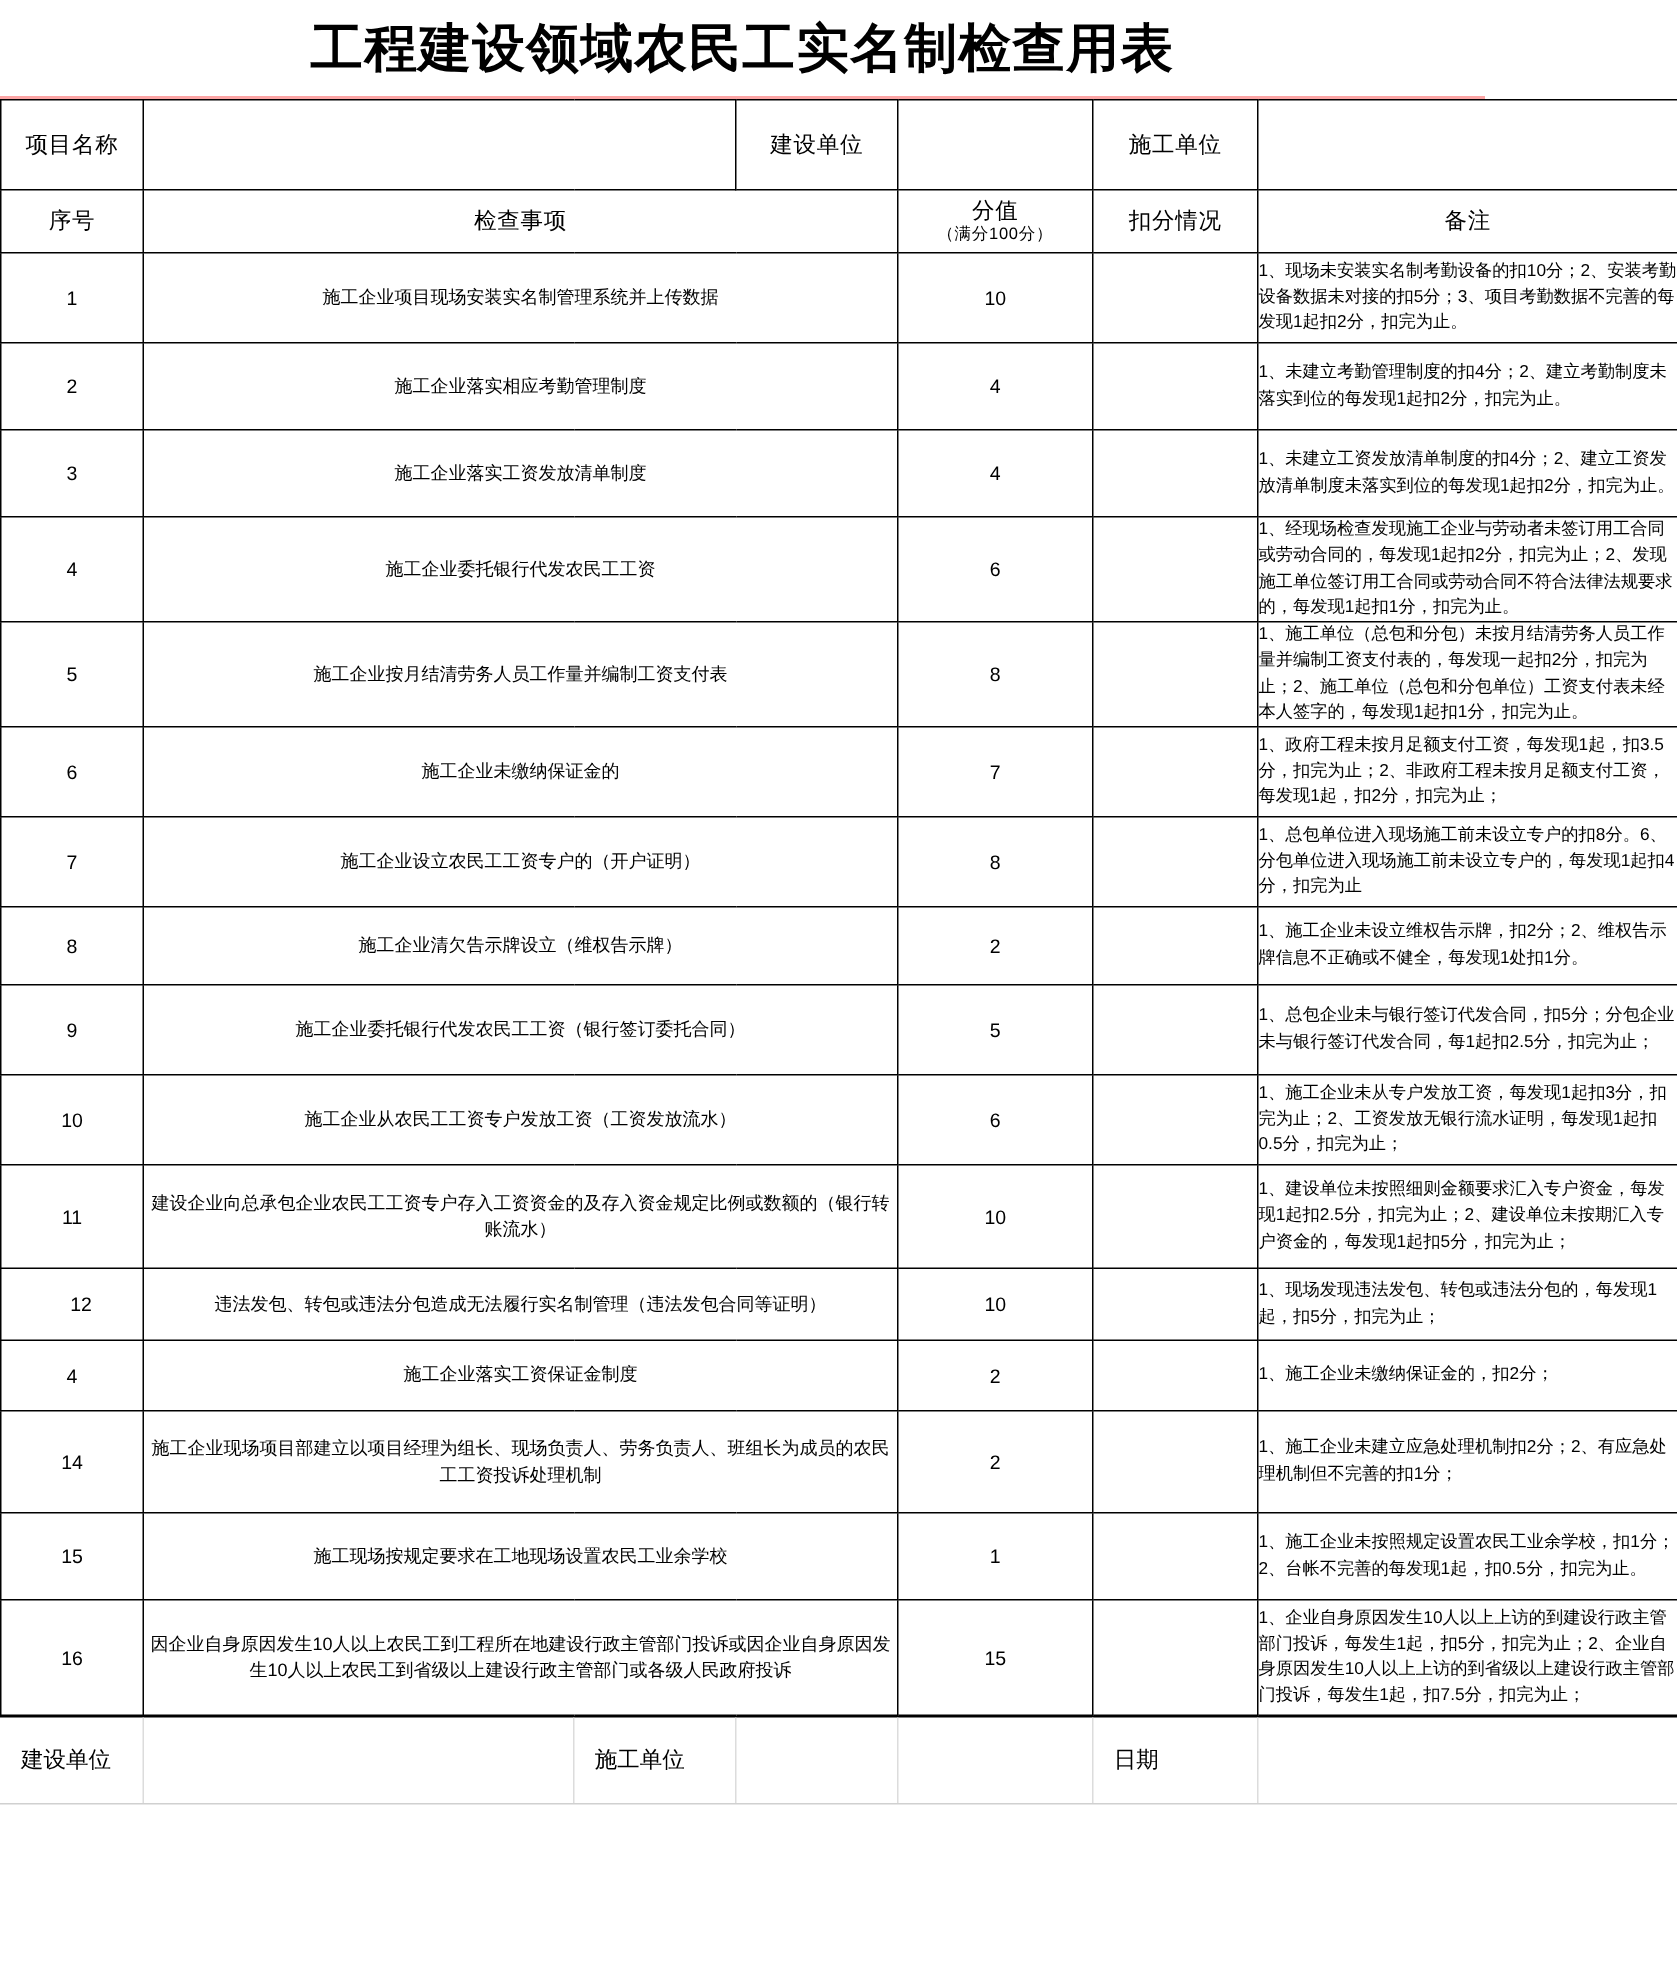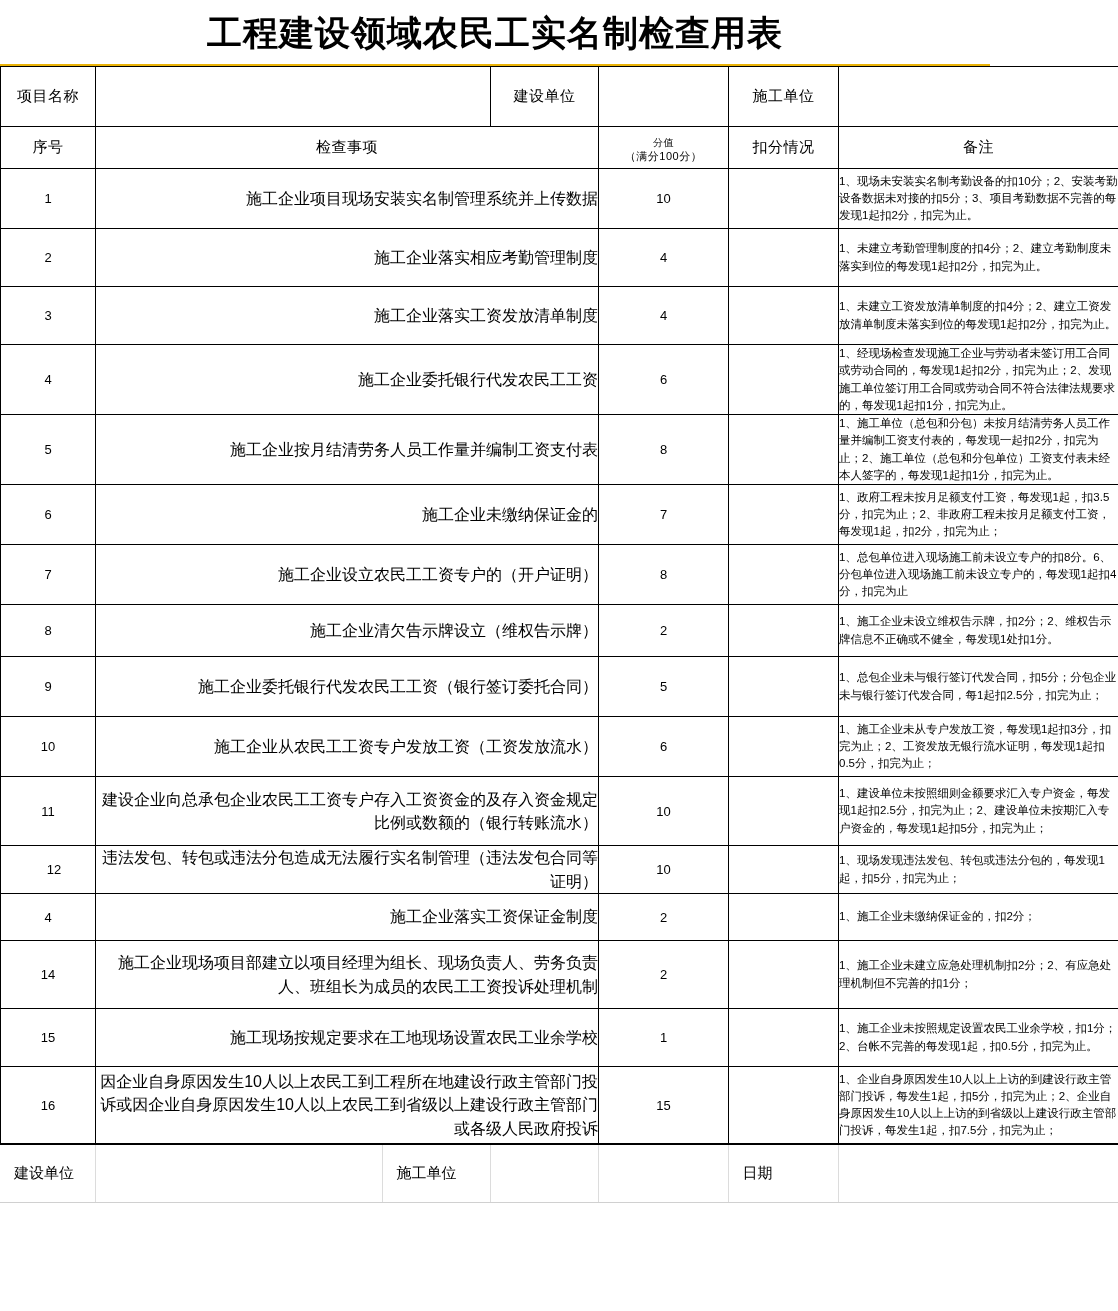--- a/index.html
+++ b/index.html
@@ -22,21 +22,21 @@
     overflow: hidden;
   }
 
   
   .title-band {
     width: 990px;
     height: 66px;
     display: flex;
     align-items: center;
     justify-content: center;
-    border-bottom: 2px solid #eab308;
+    border-bottom: 2px solid #fca5a5;
     box-sizing: border-box;
   }
   .doc-title {
     font-size: 35px;
     font-weight: bold;
     letter-spacing: 1px;
     line-height: 1;
     font-family: "Liberation Sans", "DejaVu Sans", sans-serif;
   }
 
@@ -67,33 +67,33 @@
   
   .colhead td {
     height: 42px;
     text-align: center;
     font-size: 15px;
     letter-spacing: 0.5px;
   }
   .score-head {
     line-height: 1.12;
   }
-  .score-head .big { font-size: 10px; }
+  .score-head .big { font-size: 15px; }
   .score-head .small { font-size: 11px; display: block; }
 
   
   .idx {
     text-align: center;
     font-size: 13px;
   }
   .item {
-    font-size: 16px;
+    font-size: 12px;
     line-height: 1.45;
     padding: 2px 6px 2px 8px;
-    text-align: right;
+    text-align: center;
   }
   .score {
     text-align: center;
     font-size: 13px;
   }
   .deduct { background: #fff; }
   .remark {
     font-size: 11.5px;
     line-height: 1.5;
     padding: 3px 5px 3px 6px;

